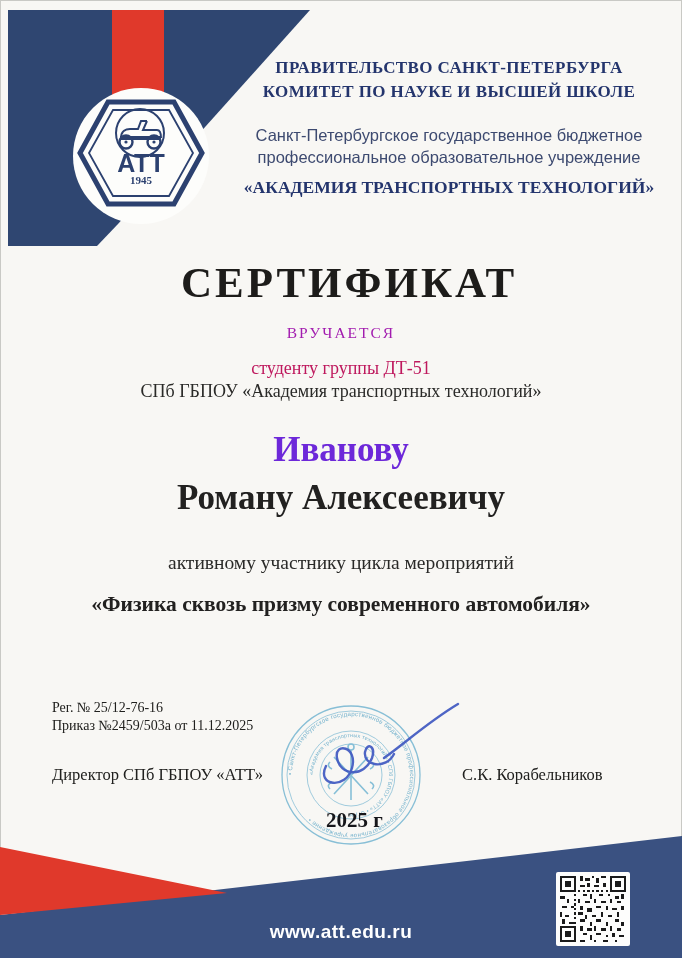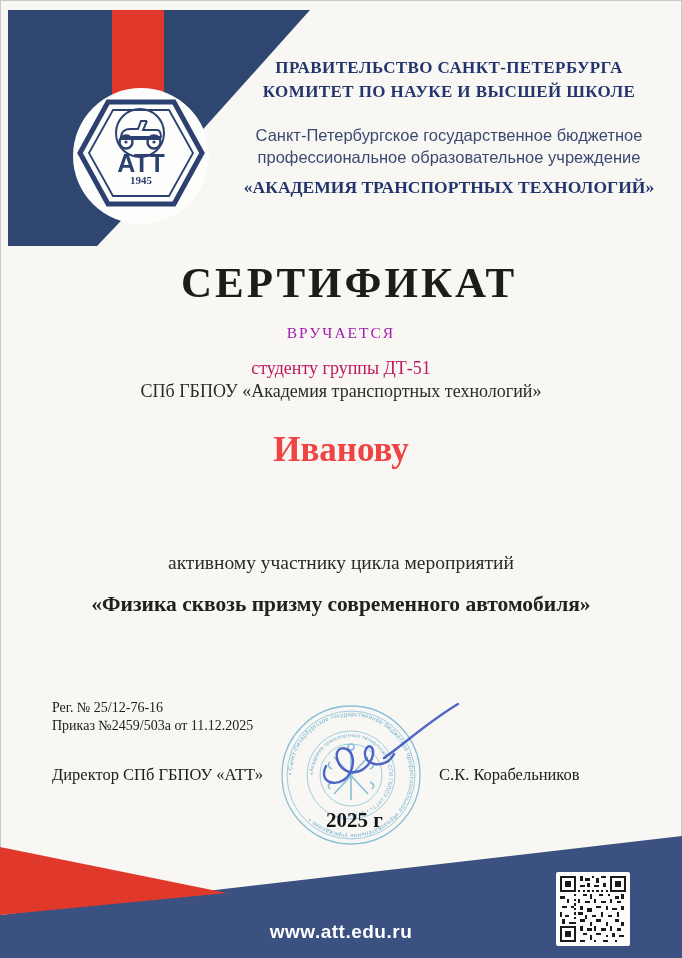--- a/index.html
+++ b/index.html
@@ -15,28 +15,28 @@
   .gov-line{font-weight:bold;font-size:17px;line-height:24px;color:#24356d;letter-spacing:.4px;}
   .org-line{font-family:"Liberation Sans",sans-serif;font-size:16.5px;line-height:22px;color:#3d4a70;}
   .org-line.first{margin-top:20px;}
   .org-name{font-weight:bold;font-size:17.5px;line-height:24px;color:#24356d;margin-top:7px;}
   
   .center{left:0;width:682px;text-align:center;}
   .title{top:258px;font-size:43px;font-weight:bold;letter-spacing:3px;color:#1d1c1a;padding-left:8px;}
   .awarded{top:324px;font-size:15.5px;letter-spacing:2px;color:#a21caf;}
   .recip1{top:358px;font-size:18px;color:#be185d;}
   .recip2{top:381px;font-size:18px;color:#2a2a28;}
-  .name1{top:430px;font-size:35px;font-weight:bold;color:#ef4444;}
+  .name1{top:430px;font-size:35px;font-weight:bold;color:#6d28d9;}
   .name2{top:478px;font-size:35px;font-weight:bold;color:#222120;}
   .reason{top:552px;font-size:19.5px;color:#2a2a28;}
   .event{top:592px;font-size:21.5px;font-weight:bold;color:#222120;}
   
   .reg{left:52px;top:699px;font-size:14px;line-height:18px;color:#20201e;}
   .director{left:52px;top:765px;font-size:16.5px;color:#20201e;}
-  .dirname{left:439px;top:765px;font-size:16.5px;color:#20201e;}
+  .dirname{left:462px;top:765px;font-size:16.5px;color:#20201e;}
   .year{left:326px;top:808px;font-size:21px;color:#16161a;font-weight:bold;}
   
   .url{top:921px;font-family:"Liberation Sans",sans-serif;font-weight:bold;
        font-size:19px;color:#ffffff;letter-spacing:.5px;}
   .qr-box{left:556px;top:872px;width:74px;height:74px;background:#fdfdfc;border-radius:2px;padding:4px;box-sizing:border-box;}
   .qr-box svg{display:block;width:100%;height:100%;}
 </style>
 </head>
 <body>
 
@@ -71,20 +71,21 @@
     <div class="org-line first">Санкт-Петербургское государственное бюджетное</div>
     <div class="org-line">профессиональное образовательное учреждение</div>
     <div class="org-name">«АКАДЕМИЯ ТРАНСПОРТНЫХ ТЕХНОЛОГИЙ»</div>
   </div>
 
   <div class="abs center title">СЕРТИФИКАТ</div>
   <div class="abs center awarded">ВРУЧАЕТСЯ</div>
   <div class="abs center recip1">студенту группы ДТ-51</div>
   <div class="abs center recip2">СПб ГБПОУ «Академия транспортных технологий»</div>
   <div class="abs center name1">Иванову</div>
+  <div class="abs center name2">Роману Алексеевичу</div>
   <div class="abs center event">«Физика сквозь призму современного автомобиля»</div>
   <div class="abs center reason">активному участнику цикла мероприятий</div>
 
   <div class="abs reg">
     <div>Рег. № 25/12-76-16</div>
     <div>Приказ №2459/503а от 11.12.2025</div>
   </div>
   <div class="abs director">Директор СПб ГБПОУ «АТТ»</div>
   <div class="abs dirname">С.К. Корабельников</div>
 

